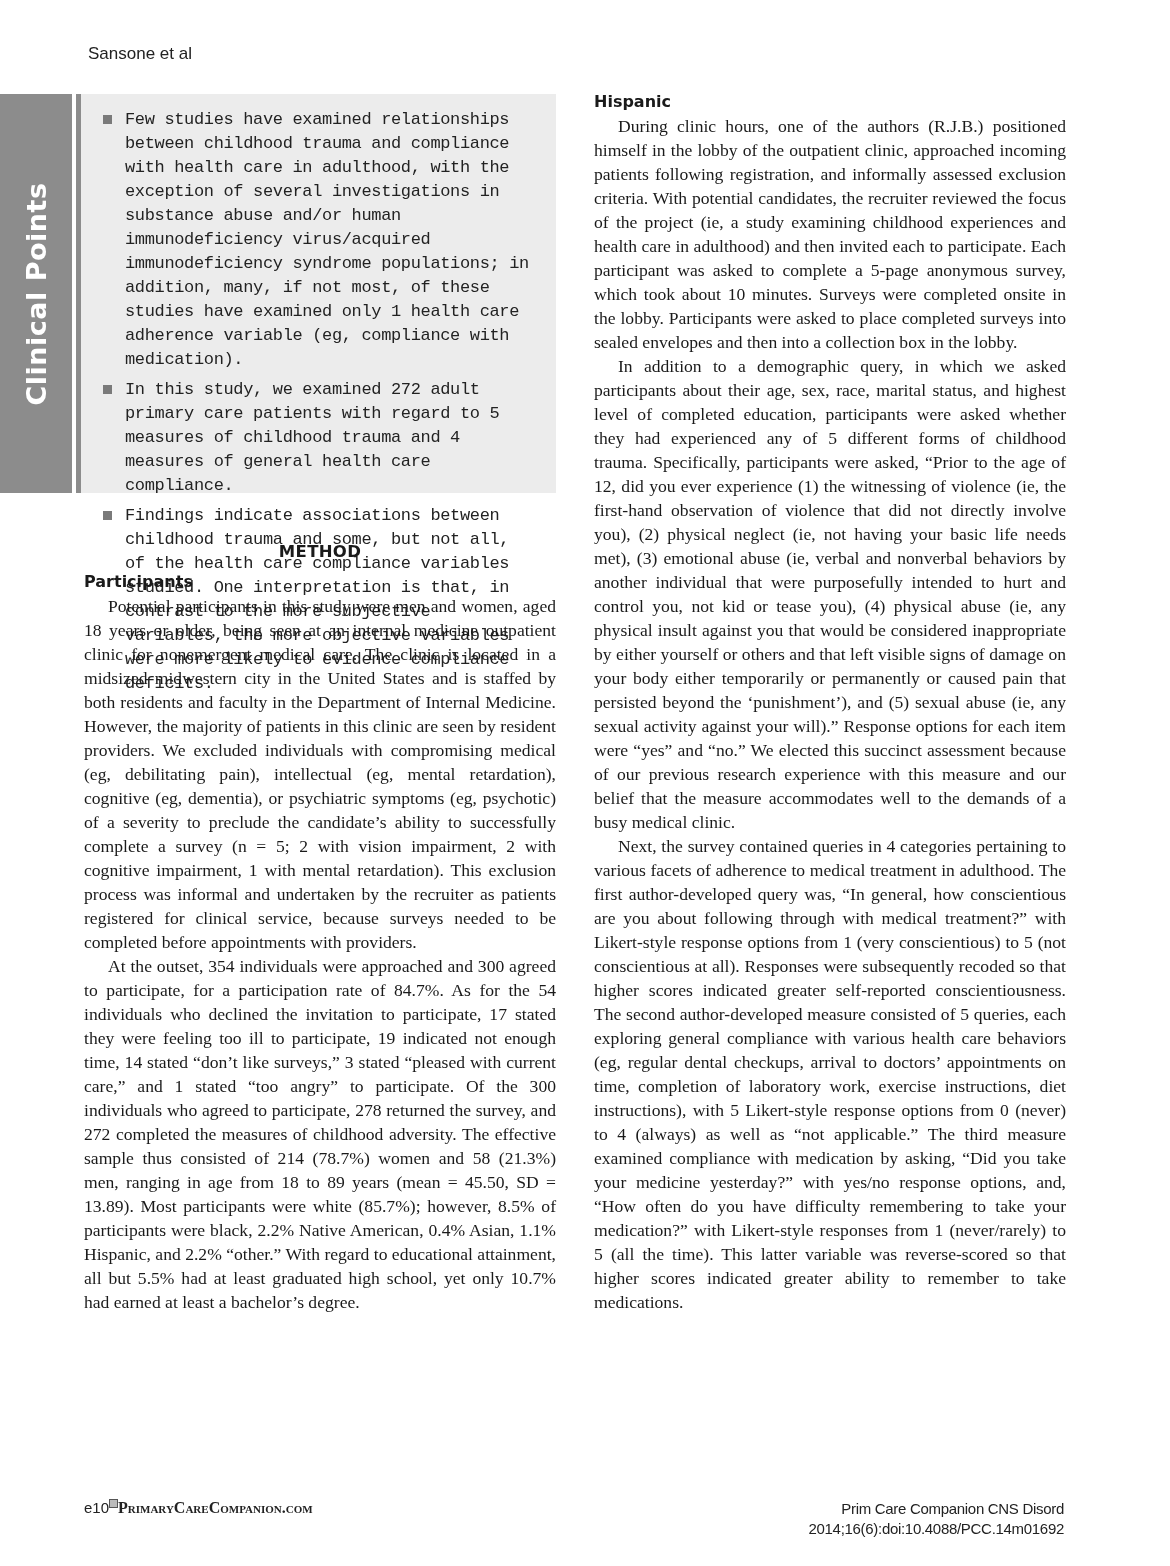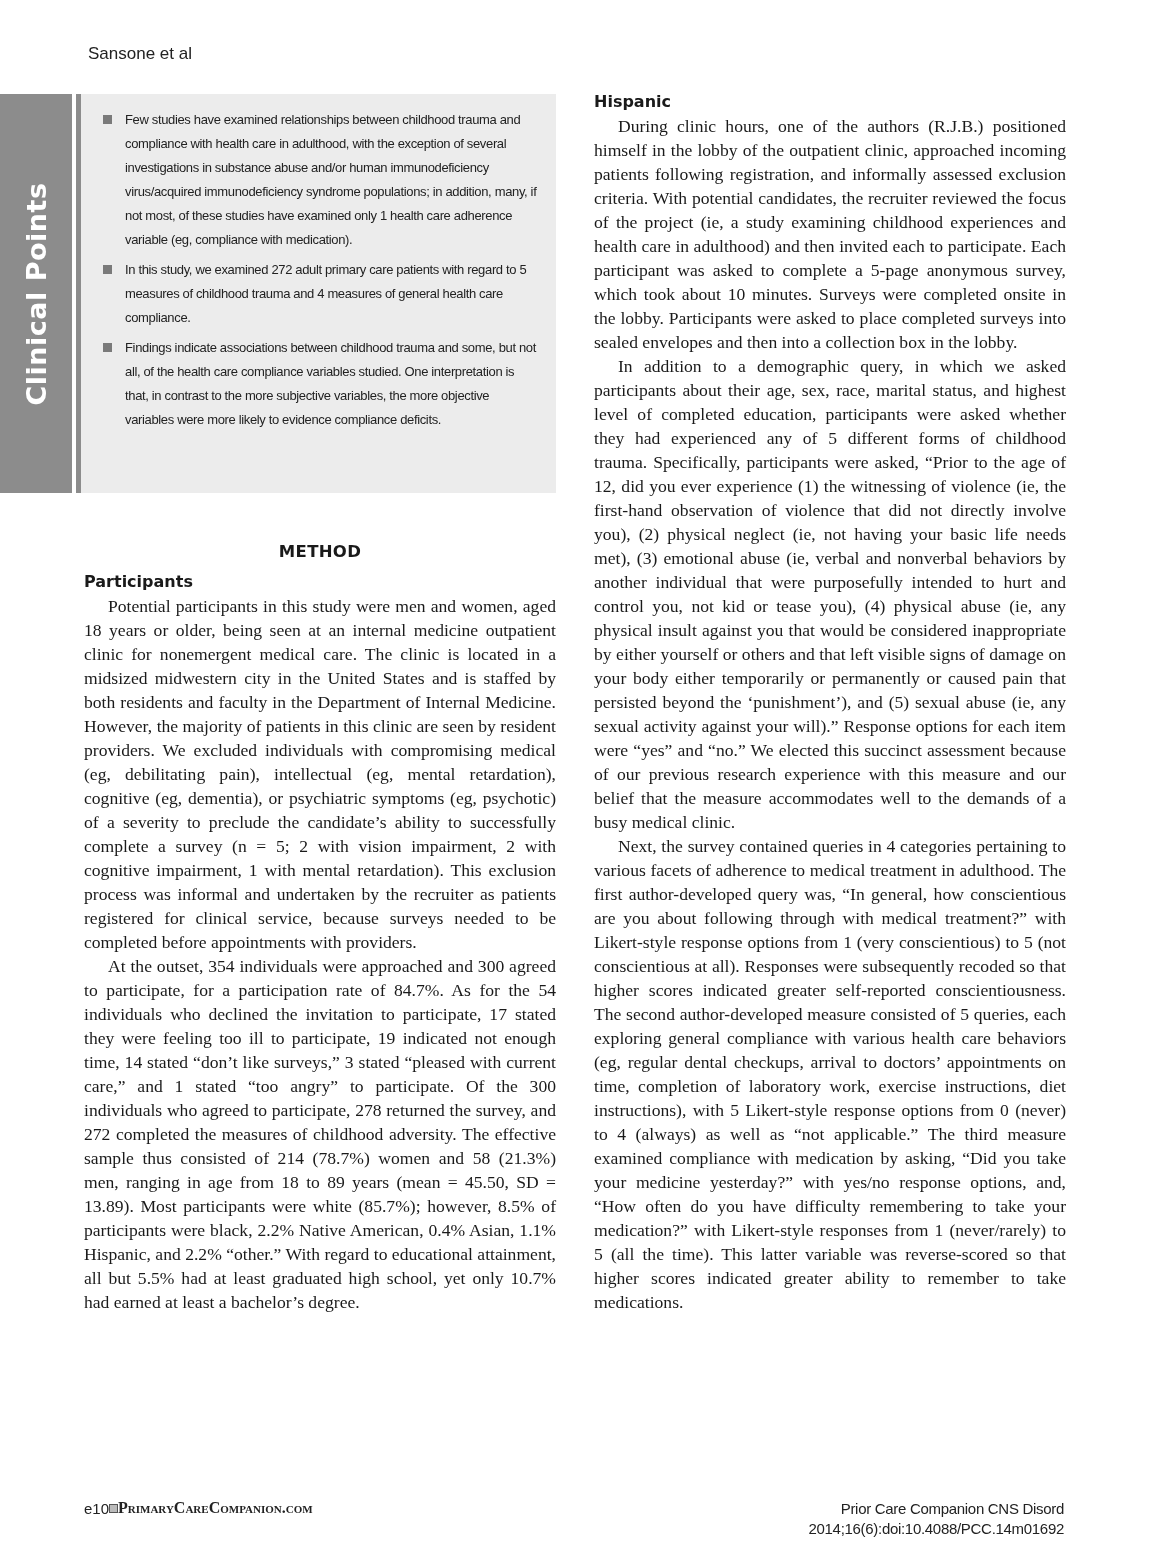--- a/index.html
+++ b/index.html
@@ -17,21 +17,21 @@
     transform: translate(-50%, -50%) rotate(-90deg);
     white-space: nowrap; color: #ffffff;
     font-family: "DejaVu Sans", sans-serif; font-weight: bold; font-size: 27px; letter-spacing: 0.5px;
   }
   .points-box {
     position: absolute; left: 76px; top: 94px; width: 480px; height: 399px;
     background: #ececec; border-left: 5px solid #8c8c8c; box-sizing: border-box;
   }
   .points-box ul { list-style: none; margin: 0; padding: 14px 18px 0 44px; }
   .points-box li {
-    position: relative; font-family: Liberation Sans, sans-serif; font-size: 13px;
+    position: relative; font-family: Liberation Mono, monospace; font-size: 17px;
     line-height: 24px; color: #222; margin-bottom: 6px; letter-spacing: -0.35px;
   }
   .points-box li .bullet {
     position: absolute; left: -22px; top: 7px; width: 9px; height: 9px; background: #7a7a7a;
   }
   .col { position: absolute; width: 472px;
     font-family: "Liberation Serif", serif; font-size: 17.6px; line-height: 24px; color: #1a1a1a; }
   .col p { margin: 0; text-align: justify; }
   .col p.indent { text-indent: 24px; }
   .col-left { left: 84px; top: 522px; }
@@ -40,21 +40,21 @@
     text-align: center; font-family: "DejaVu Sans", sans-serif; font-weight: bold;
     font-size: 16.5px; margin: 18px 0 6px 0; letter-spacing: 0.3px;
   }
   .sub-head {
     font-family: "DejaVu Sans", sans-serif; font-weight: bold; font-size: 16px; margin: 0;
     line-height: 24px;
   }
   .footer-left {
     position: absolute; left: 84px; top: 1499px;
     font-family: "Liberation Sans", sans-serif; font-size: 15px; color: #222;
-    display: flex; align-items: center; gap: 0;
+    display: flex; gap: 0;
   }
   .footer-left .sep {
     display: inline-block; width: 9px; height: 9px; border: 1px solid #555; background: #bbb; box-sizing: border-box;
   }
   .footer-left .site { font-variant: small-caps; font-family: "Liberation Serif", serif; font-size: 16px; font-weight: bold; }
   .footer-right {
     position: absolute; right: 106px; top: 1499px; text-align: right;
     font-family: "Liberation Sans", sans-serif; font-size: 15px; line-height: 20px; color: #222; letter-spacing: -0.3px;
   }
 </style>
@@ -98,15 +98,15 @@
   <p class="indent">Next, the survey contained queries in 4 categories pertaining to various facets of adherence to medical treatment in adulthood. The first author-developed query was, “In general, how conscientious are you about following through with medical treatment?” with Likert-style response options from 1 (very conscientious) to 5 (not conscientious at all). Responses were subsequently recoded so that higher scores indicated greater self-reported conscientiousness. The second author-developed measure consisted of 5 queries, each exploring general compliance with various health care behaviors (eg, regular dental checkups, arrival to doctors’ appointments on time, completion of laboratory work, exercise instructions, diet instructions), with 5 Likert-style response options from 0 (never) to 4 (always) as well as “not applicable.” The third measure examined compliance with medication by asking, “Did you take your medicine yesterday?” with yes/no response options, and, “How often do you have difficulty remembering to take your medication?” with Likert-style responses from 1 (never/rarely) to 5 (all the time). This latter variable was reverse-scored so that higher scores indicated greater ability to remember to take medications.</p>
 </div>
 
 <div class="footer-left">
   <span>e10</span>
   <span class="sep"></span>
   <span class="site">PrimaryCareCompanion.com</span>
 </div>
 
 <div class="footer-right">
-  <div>Prior Care Companion CNS Disord</div>
+  <div>Prim Care Companion CNS Disord</div>
   <div>2014;16(6):doi:10.4088/PCC.14m01692</div>
 </div>
 
 </body></html>

